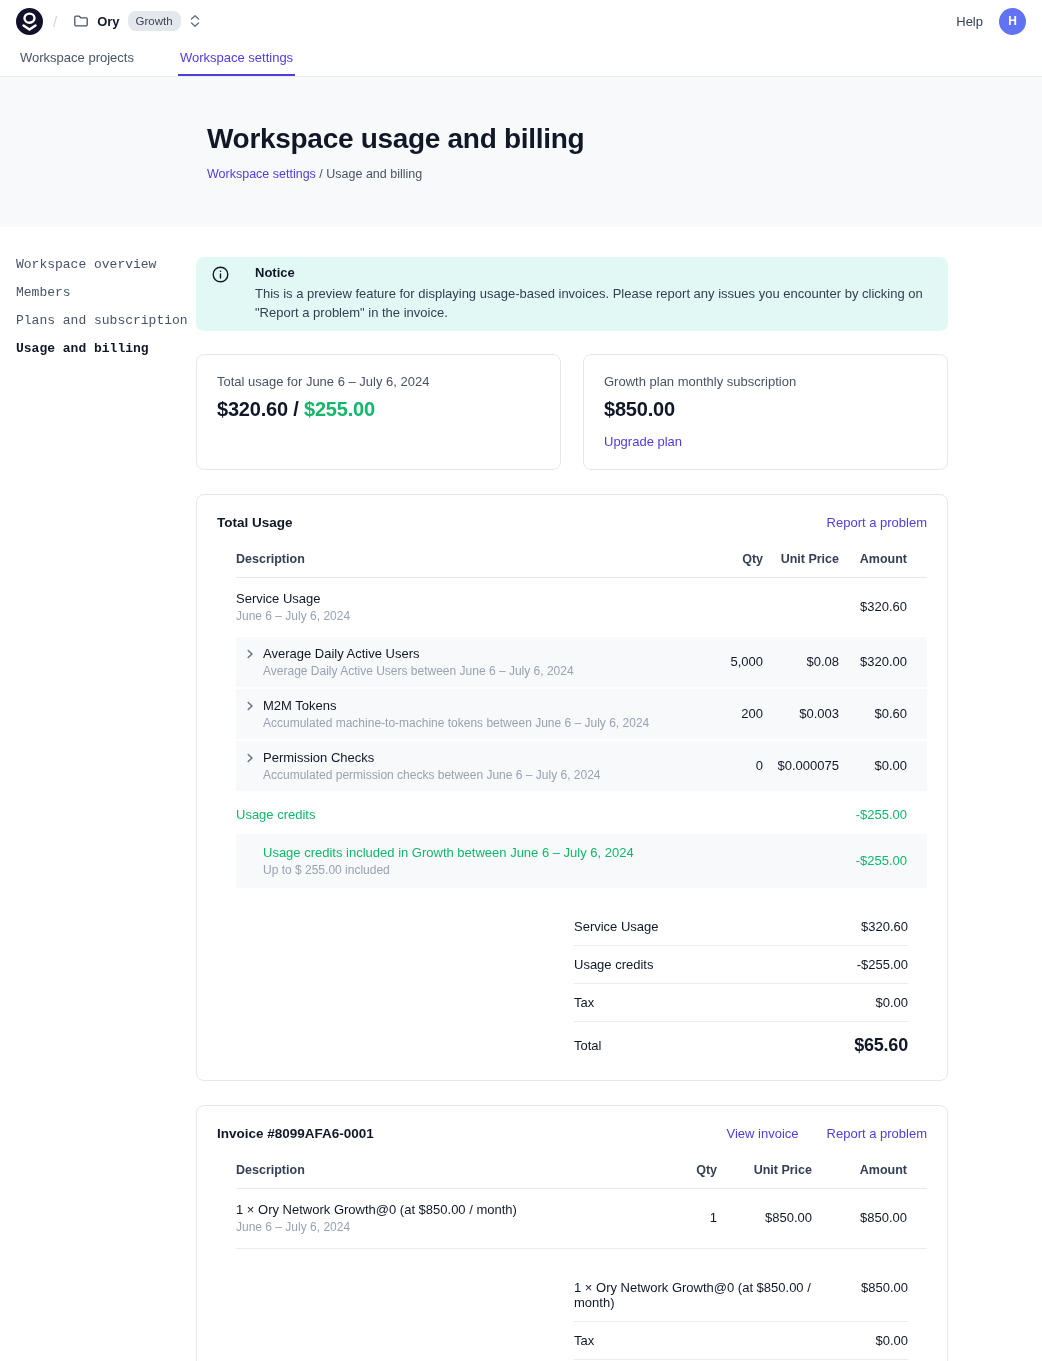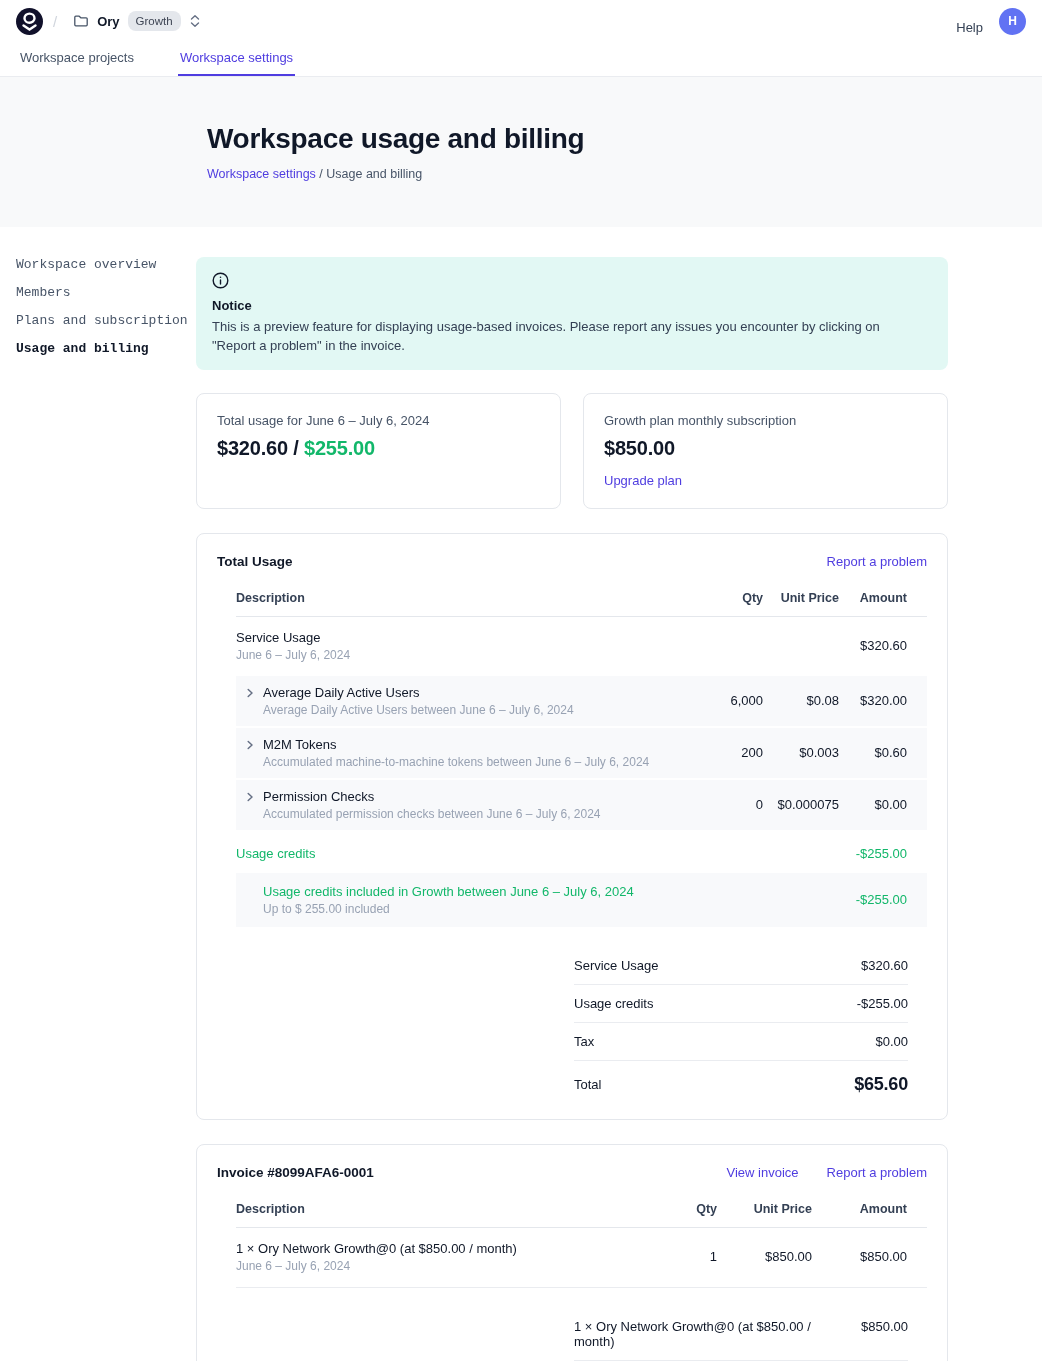--- a/index.html
+++ b/index.html
@@ -22,40 +22,40 @@
     -webkit-font-smoothing:antialiased;
   }
   
   .topbar{height:42px; display:flex; align-items:center; justify-content:space-between; padding:0 16px;}
   .topbar-left{display:flex; align-items:center; gap:10px;}
   .logo{display:inline-flex;}
   .slash{color:#d0d5dd; font-size:15px;}
   .ws-switch{display:flex; align-items:center; gap:8px; cursor:pointer; padding:4px 6px; border-radius:6px;}
   .org{font-size:13px; font-weight:600; color:var(--text);}
   .badge{background:var(--badge-bg); color:#3e4554; font-size:11.5px; padding:2px 8px; border-radius:8px; line-height:16px;}
-  .topbar-right{display:flex; align-items:flex-end; gap:16px;}
+  .topbar-right{display:flex; align-items:center; gap:16px;}
   .help{font-size:13px; color:#344054; cursor:pointer;}
   .avatar{width:27px; height:27px; border-radius:50%; background:var(--avatar-bg); color:#fff; font-size:12px; font-weight:700; display:flex; align-items:center; justify-content:center; cursor:pointer;}
   
   .tabbar{display:flex; padding:0 18px; border-bottom:1px solid #eaecf0; gap:42px;}
   .tab{font-size:13px; color:var(--muted); padding:8px 2px 9px; cursor:pointer; border-bottom:2px solid transparent;}
   .tab.active{color:var(--accent); border-bottom-color:var(--accent); font-weight:500;}
   
   .page-header{background:var(--header-bg); padding:46px 0 46px 207px;}
   .page-title{font-size:28px; font-weight:700; margin:0 0 12px; letter-spacing:-0.3px;}
   .breadcrumb{font-size:12.5px; color:var(--muted);}
   .breadcrumb .crumb-link{color:var(--accent); cursor:pointer; text-decoration:none;}
   
   .content{display:flex; align-items:flex-start;}
   .sidebar{width:196px; flex-shrink:0; padding:30px 0 0 16px;font-family:Liberation Mono, monospace;}
   .side-item{font-size:13px; color:var(--muted); margin-bottom:12px; line-height:16px; cursor:pointer;}
   .side-item.active{color:var(--text); font-weight:700;}
   .main{width:752px; padding:30px 0 16px;}
   
-  .notice{background:var(--notice-bg); border-radius:8px; padding:14px 16px; display:flex; gap:9px;flex-direction:column;}
+  .notice{background:var(--notice-bg); border-radius:8px; padding:8px 16px; display:flex; gap:26px;}
   .notice-icon{flex-shrink:0; margin-top:1px;}
   .notice-title{font-size:13px; font-weight:700; margin-bottom:5px;}
   .notice-body{font-size:13px; color:#344054; line-height:1.45; max-width:690px;}
   
   .cards{display:flex; gap:22px; margin-top:23px;}
   .card{flex:1; border:1px solid var(--border); border-radius:8px; padding:19px 20px;}
   .card-label{font-size:13px; color:var(--muted); margin-bottom:9px;}
   .card-value{font-size:20px; font-weight:600; letter-spacing:-0.2px;}
   .card-value .green{color:var(--green);}
   .card-link{display:inline-block; margin-top:13px; font-size:13px; color:var(--accent); cursor:pointer;}
@@ -210,21 +210,21 @@
             <span class="chev">
               <svg width="12" height="12" viewBox="0 0 12 12" fill="none" stroke="#667085" stroke-width="1.5" stroke-linecap="round" stroke-linejoin="round">
                   <path d="M4.2 2.5 L8 6 L4.2 9.5"></path>
                 </svg>
             </span>
             <span>
               <div class="row-title">Average Daily Active Users</div>
               <div class="row-sub">Average Daily Active Users between June 6 – July 6, 2024</div>
             </span>
           </div>
-          <div class="cell num">6,000</div>
+          <div class="cell num">5,000</div>
           <div class="cell num">$0.08</div>
           <div class="cell num amount-cell">$320.00</div>
         </div>
 
         <div class="tgrid usage-cols row-detail">
           <div class="desc-flex">
             <span class="chev">
               <svg width="12" height="12" viewBox="0 0 12 12" fill="none" stroke="#667085" stroke-width="1.5" stroke-linecap="round" stroke-linejoin="round">
                   <path d="M4.2 2.5 L8 6 L4.2 9.5"></path>
                 </svg>

